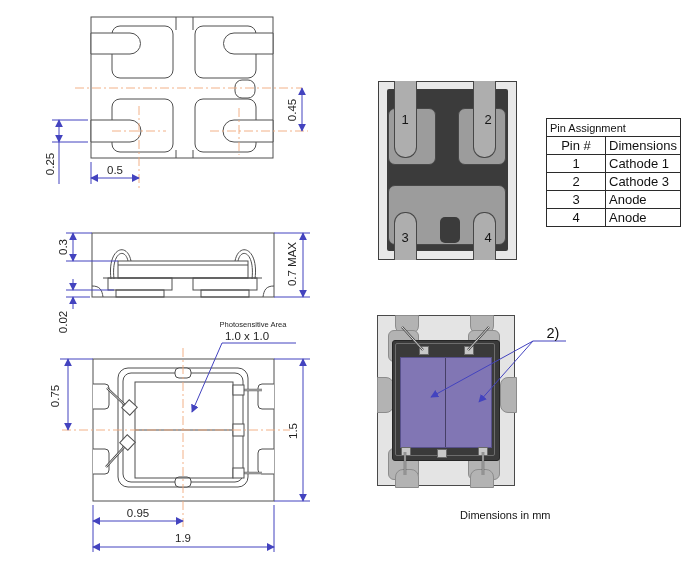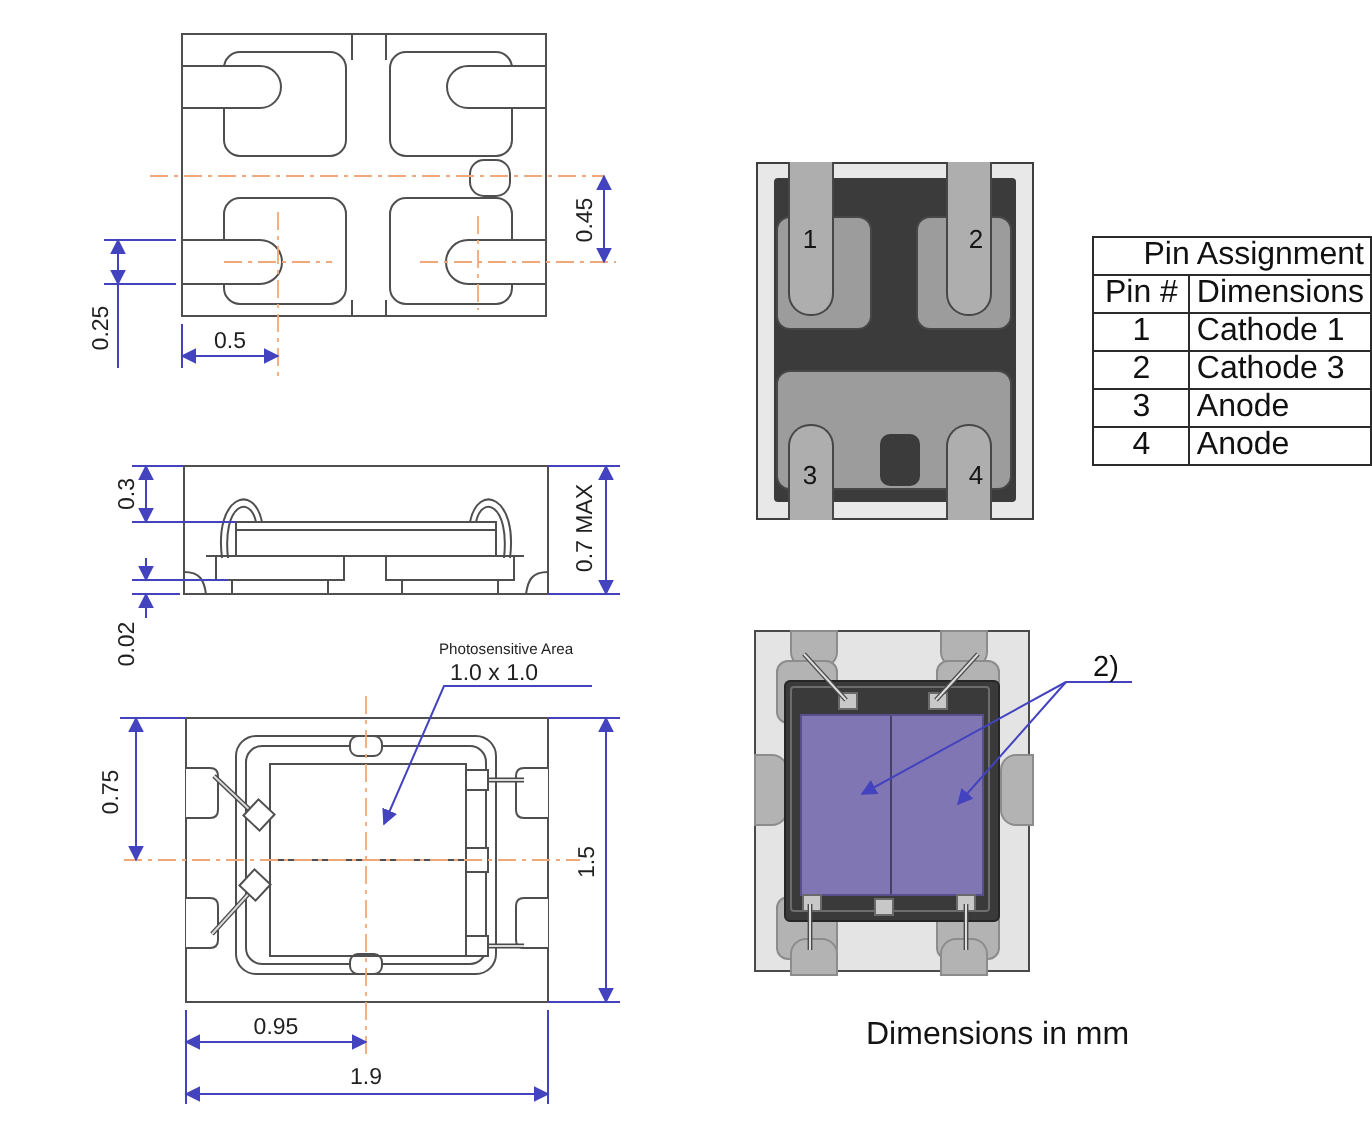--- a/index.html
+++ b/index.html
@@ -21,27 +21,27 @@
   .pin-num{width:16px;height:14px;text-align:center;font-size:13px;line-height:14px;color:#161616;}
   .r2{left:377px;top:315px;width:136px;height:169px;background:#e4e4e4;border:1px solid #4a4a4a;}
   .mtl{background:#b3b3b3;border:1px solid #8c8c8c;}
   .r2 .frame{left:14px;top:24px;width:106px;height:119px;background:#3a3a3a;border:1px solid #262626;border-radius:3px;}
   .frame-inner{left:2px;top:2px;width:98px;height:111px;border:1px solid #6d6d6d;border-radius:2px;}
   .active{left:7px;top:16px;width:90px;height:89px;background:#8176b4;border:1px solid #57508a;}
   .split{left:44px;top:0;width:1px;height:89px;background:#463f66;}
   .bp{width:8px;height:7px;background:#c8c8c8;border:1px solid #6a6a6a;}
   
   table.pins{left:546px;top:118px;border-collapse:collapse;background:#fff;}
-  table.pins td,table.pins th{border:1px solid #2b2b2b;font-size:16px;font-weight:normal;
+  table.pins td,table.pins th{border:1px solid #2b2b2b;font-size:13px;font-weight:normal;
     color:#111;height:17px;padding:0 3px;white-space:nowrap;}
   table.pins .c1{width:52px;text-align:center;}
   table.pins .c2{width:66px;text-align:left;}
-  table.pins .title{text-align:right;font-size:16px;}
-  
-  .note{left:433px;top:509px;font-size:16px;color:#141414;}
+  table.pins .title{text-align:left;font-size:11px;}
+  
+  .note{left:460px;top:509px;font-size:11px;color:#141414;}
   
   #cad{left:0;top:0;pointer-events:none;}
   .ol{stroke:#4f4f4f;stroke-width:1;fill:none;}
   .olw{stroke:#4f4f4f;stroke-width:1;fill:#ffffff;}
   .dim{stroke:#4343bf;stroke-width:1;fill:none;}
   .cl{stroke:#f0a87a;stroke-width:0.9;fill:none;stroke-dasharray:9 3 2 3;}
   .wire{stroke:#4a4a4a;stroke-width:2.4;fill:none;}
   .wirein{stroke:#dcdcdc;stroke-width:1;fill:none;}
   .dimt{font-family:"Liberation Sans",sans-serif;font-size:11.5px;fill:#1f1f1f;}
   .small{font-size:7.6px;}

